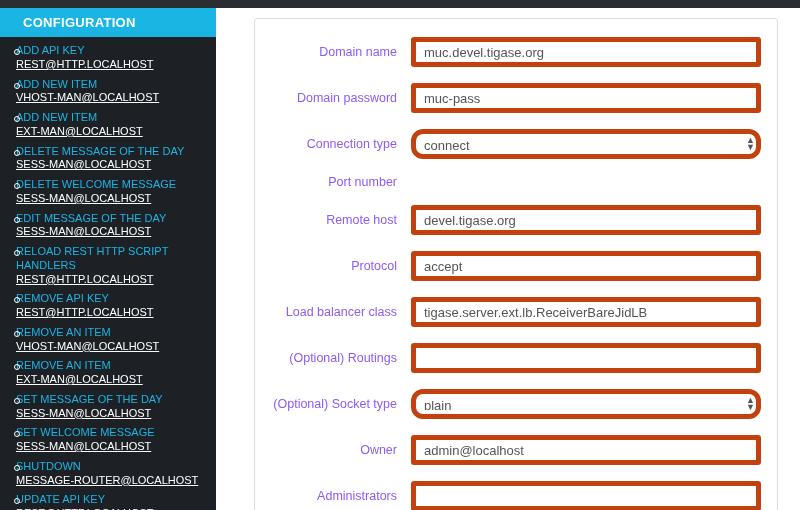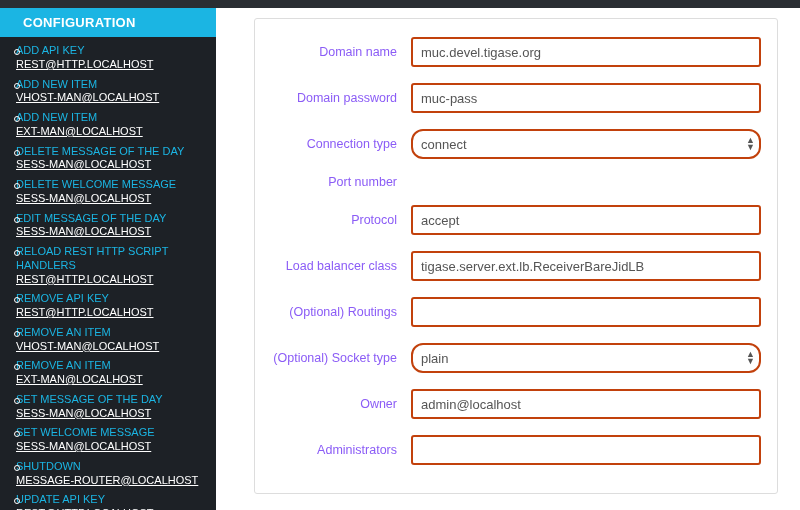--- a/index.html
+++ b/index.html
@@ -11,21 +11,21 @@
   .side-list { list-style: none; padding: 4px 0 12px 0; }
   .side-list li { position: relative; padding: 3px 8px 3px 16px; line-height: 1.25; }
   .side-list li::before { content: ""; position: absolute; left: 14px; top: 8px; width: 4px; height: 4px; border: 1px solid #fff; border-radius: 50%; }
   .side-list a { color: #1bb5e3; text-decoration: none; font-size: 11px; font-weight: 500; display: block; }
   .side-list .sub { color: #fff; font-size: 11px; text-decoration: underline; }
   .main { flex: 1; background: #fff; padding: 10px 10px 10px 10px; overflow: hidden; }
   .panel { border: 1px solid #ddd; border-radius: 3px; padding: 18px 16px 12px 16px; margin: 0 12px 12px 28px; }
   .form-row { display: flex; align-items: center; margin-bottom: 16px; }
   .form-row label { width: 140px; text-align: right; padding-right: 14px; font-size: 12.5px; color: #8b5cf6; }
   .form-row .ctrl { flex: 1; }
-  .form-row input, .form-row select { width: 100%; height: 30px; border: 2px solid #c2410c; border-radius: 3px; padding: 4px 8px; font-size: 13px; color: #555; background: #fff; }
+  .form-row input, .form-row select { width: 100%; height: 30px; border: 5px solid #c2410c; border-radius: 3px; padding: 4px 8px; font-size: 13px; color: #555; background: #fff; }
   .form-row select { appearance: none; -webkit-appearance: none; background: #fff; border-radius: 12px; }
   .select-wrap { position: relative; }
   .select-wrap .arrows { position: absolute; right: 6px; top: 50%; transform: translateY(-50%); font-size: 9px; line-height: 7px; color: #555; pointer-events: none; }
   body > .root { width: 800px; height: 510px; overflow: hidden; background:#fff; }
 </style>
 </head>
 <body>
 <div class="root">
 
 <div class="topbar"></div>
@@ -105,20 +105,24 @@
             <div class="form-row">
               <label>Connection type</label>
               <div class="ctrl">
                 <div class="select-wrap"><select><option>connect</option></select><div class="arrows">▲<br>▼</div></div>
               </div>
             </div>
             <div class="form-row">
               <label>Port number</label>
             </div>
             <div class="form-row">
+              <label>Remote host</label>
+              <div class="ctrl"><input type="text" value="devel.tigase.org" style=""></div>
+            </div>
+            <div class="form-row">
               <label>Protocol</label>
               <div class="ctrl"><input type="text" value="accept" style=""></div>
             </div>
             <div class="form-row">
               <label>Load balancer class</label>
               <div class="ctrl"><input type="text" value="tigase.server.ext.lb.ReceiverBareJidLB" style=""></div>
             </div>
             <div class="form-row">
               <label>(Optional) Routings</label>
               <div class="ctrl"><input type="text" value="" style=""></div>

